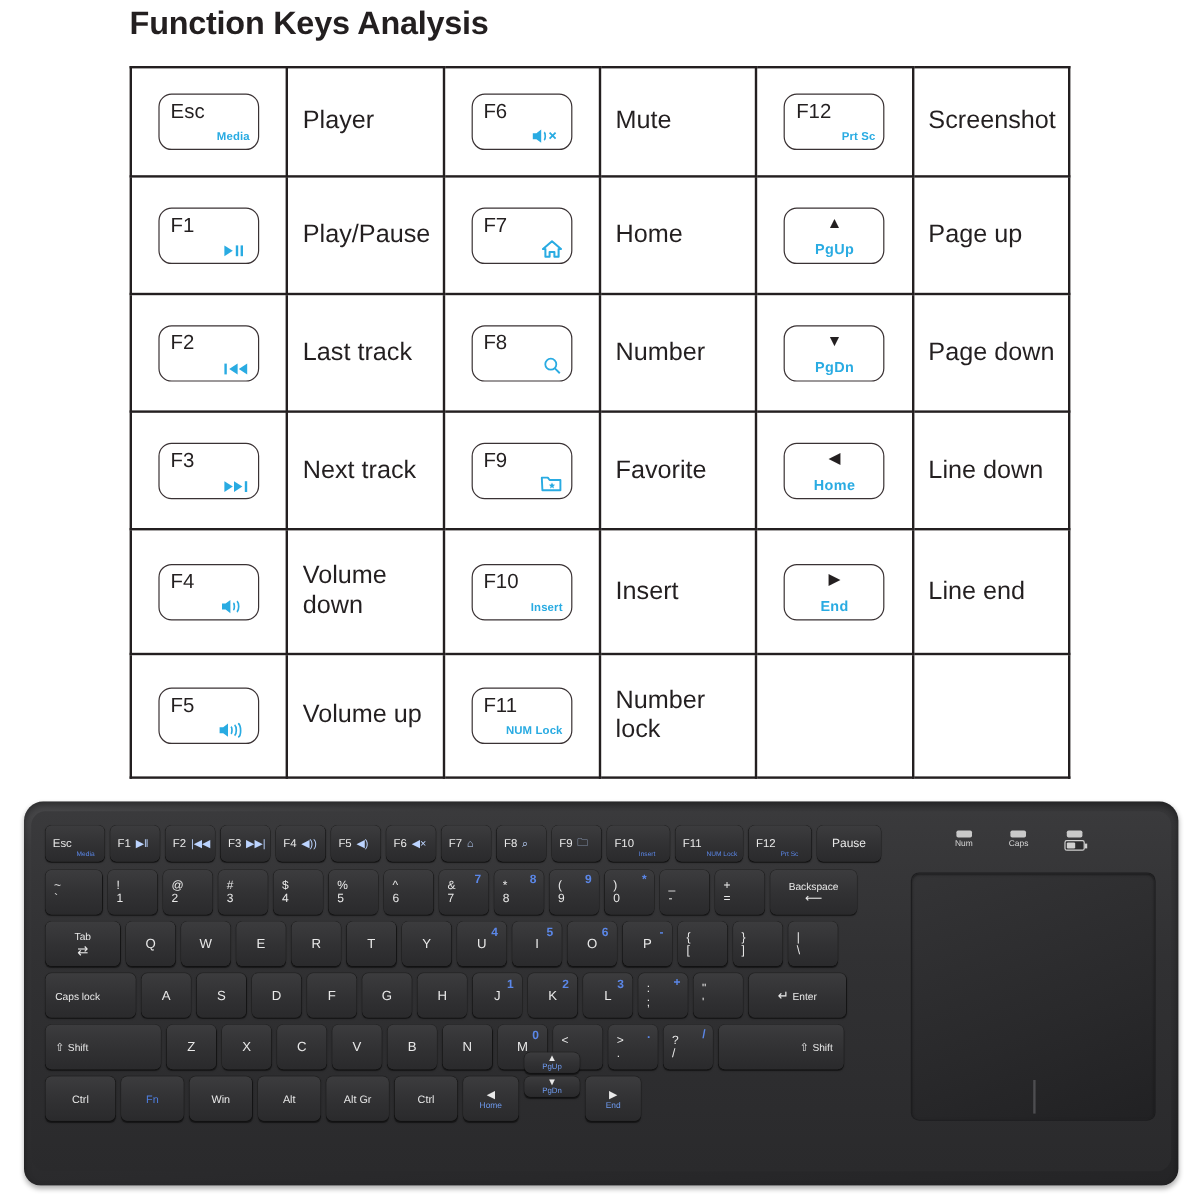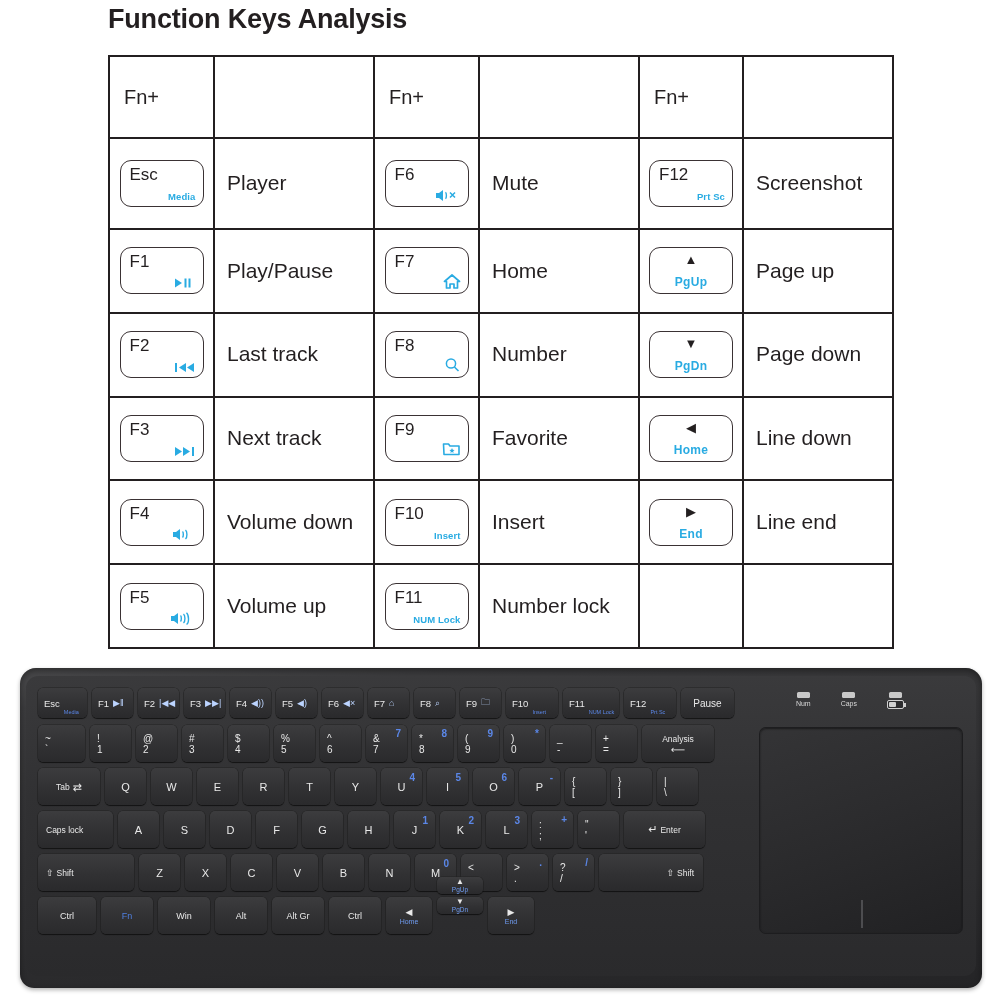--- a/index.html
+++ b/index.html
@@ -173,40 +173,20 @@
   }
 </style>
 </head>
 <body>
 
 <div id="page-title">Function Keys Analysis</div>
 
 <table id="fn-table">
   <tbody>
 
-    <tr>
-      <td class="col-key hdr-cell">
-        <div class="hdr-txt">Fn+</div>
-      </td>
-      <td class="col-desc hdr-cell">
-        <div class="hdr-txt"></div>
-      </td>
-      <td class="col-key hdr-cell">
-        <div class="hdr-txt">Fn+</div>
-      </td>
-      <td class="col-desc hdr-cell">
-        <div class="hdr-txt"></div>
-      </td>
-      <td class="col-key3 hdr-cell">
-        <div class="hdr-txt">Fn+</div>
-      </td>
-      <td class="col-desc3 hdr-cell">
-        <div class="hdr-txt"></div>
-      </td>
-    </tr>
 
     <tr>
       <td class="row-cell">
         <div class="keywrap">
           <div class="keycap">
             <span class="k-main">Esc</span>
             <span class="k-sub">Media</span>
           </div>
         </div>
       </td>
@@ -594,27 +574,27 @@
         </div>
       <div class="key dual" style="height:37px">
           <span class="up">_</span>
           <span class="dn">-</span>
         </div>
       <div class="key dual" style="height:37px">
           <span class="up">+</span>
           <span class="dn">=</span>
         </div>
       <div class="key" style="width:72px;height:37px;flex-direction:column;gap:2px">
-          <span style="font-size:8.5px">Analysis</span>
+          <span style="font-size:8.5px">Backspace</span>
           <span style="font-size:10px;line-height:7px">⟵</span>
         </div>
     </div>
 
     <div class="kb-row" id="row-q" style="left:12px; top:92px;">
-      <div class="key" style="width:62px;height:37px;flex-direction:row;gap:3px">
+      <div class="key" style="width:62px;height:37px;flex-direction:column;gap:3px">
           <span style="font-size:8.5px">Tab</span>
           <span style="font-size:11px;line-height:10px">⇄</span>
         </div>
       <div class="key" style="height:37px">
           <span class="lbl">Q</span>
         </div>
       <div class="key" style="height:37px">
           <span class="lbl">W</span>
         </div>
       <div class="key" style="height:37px">

